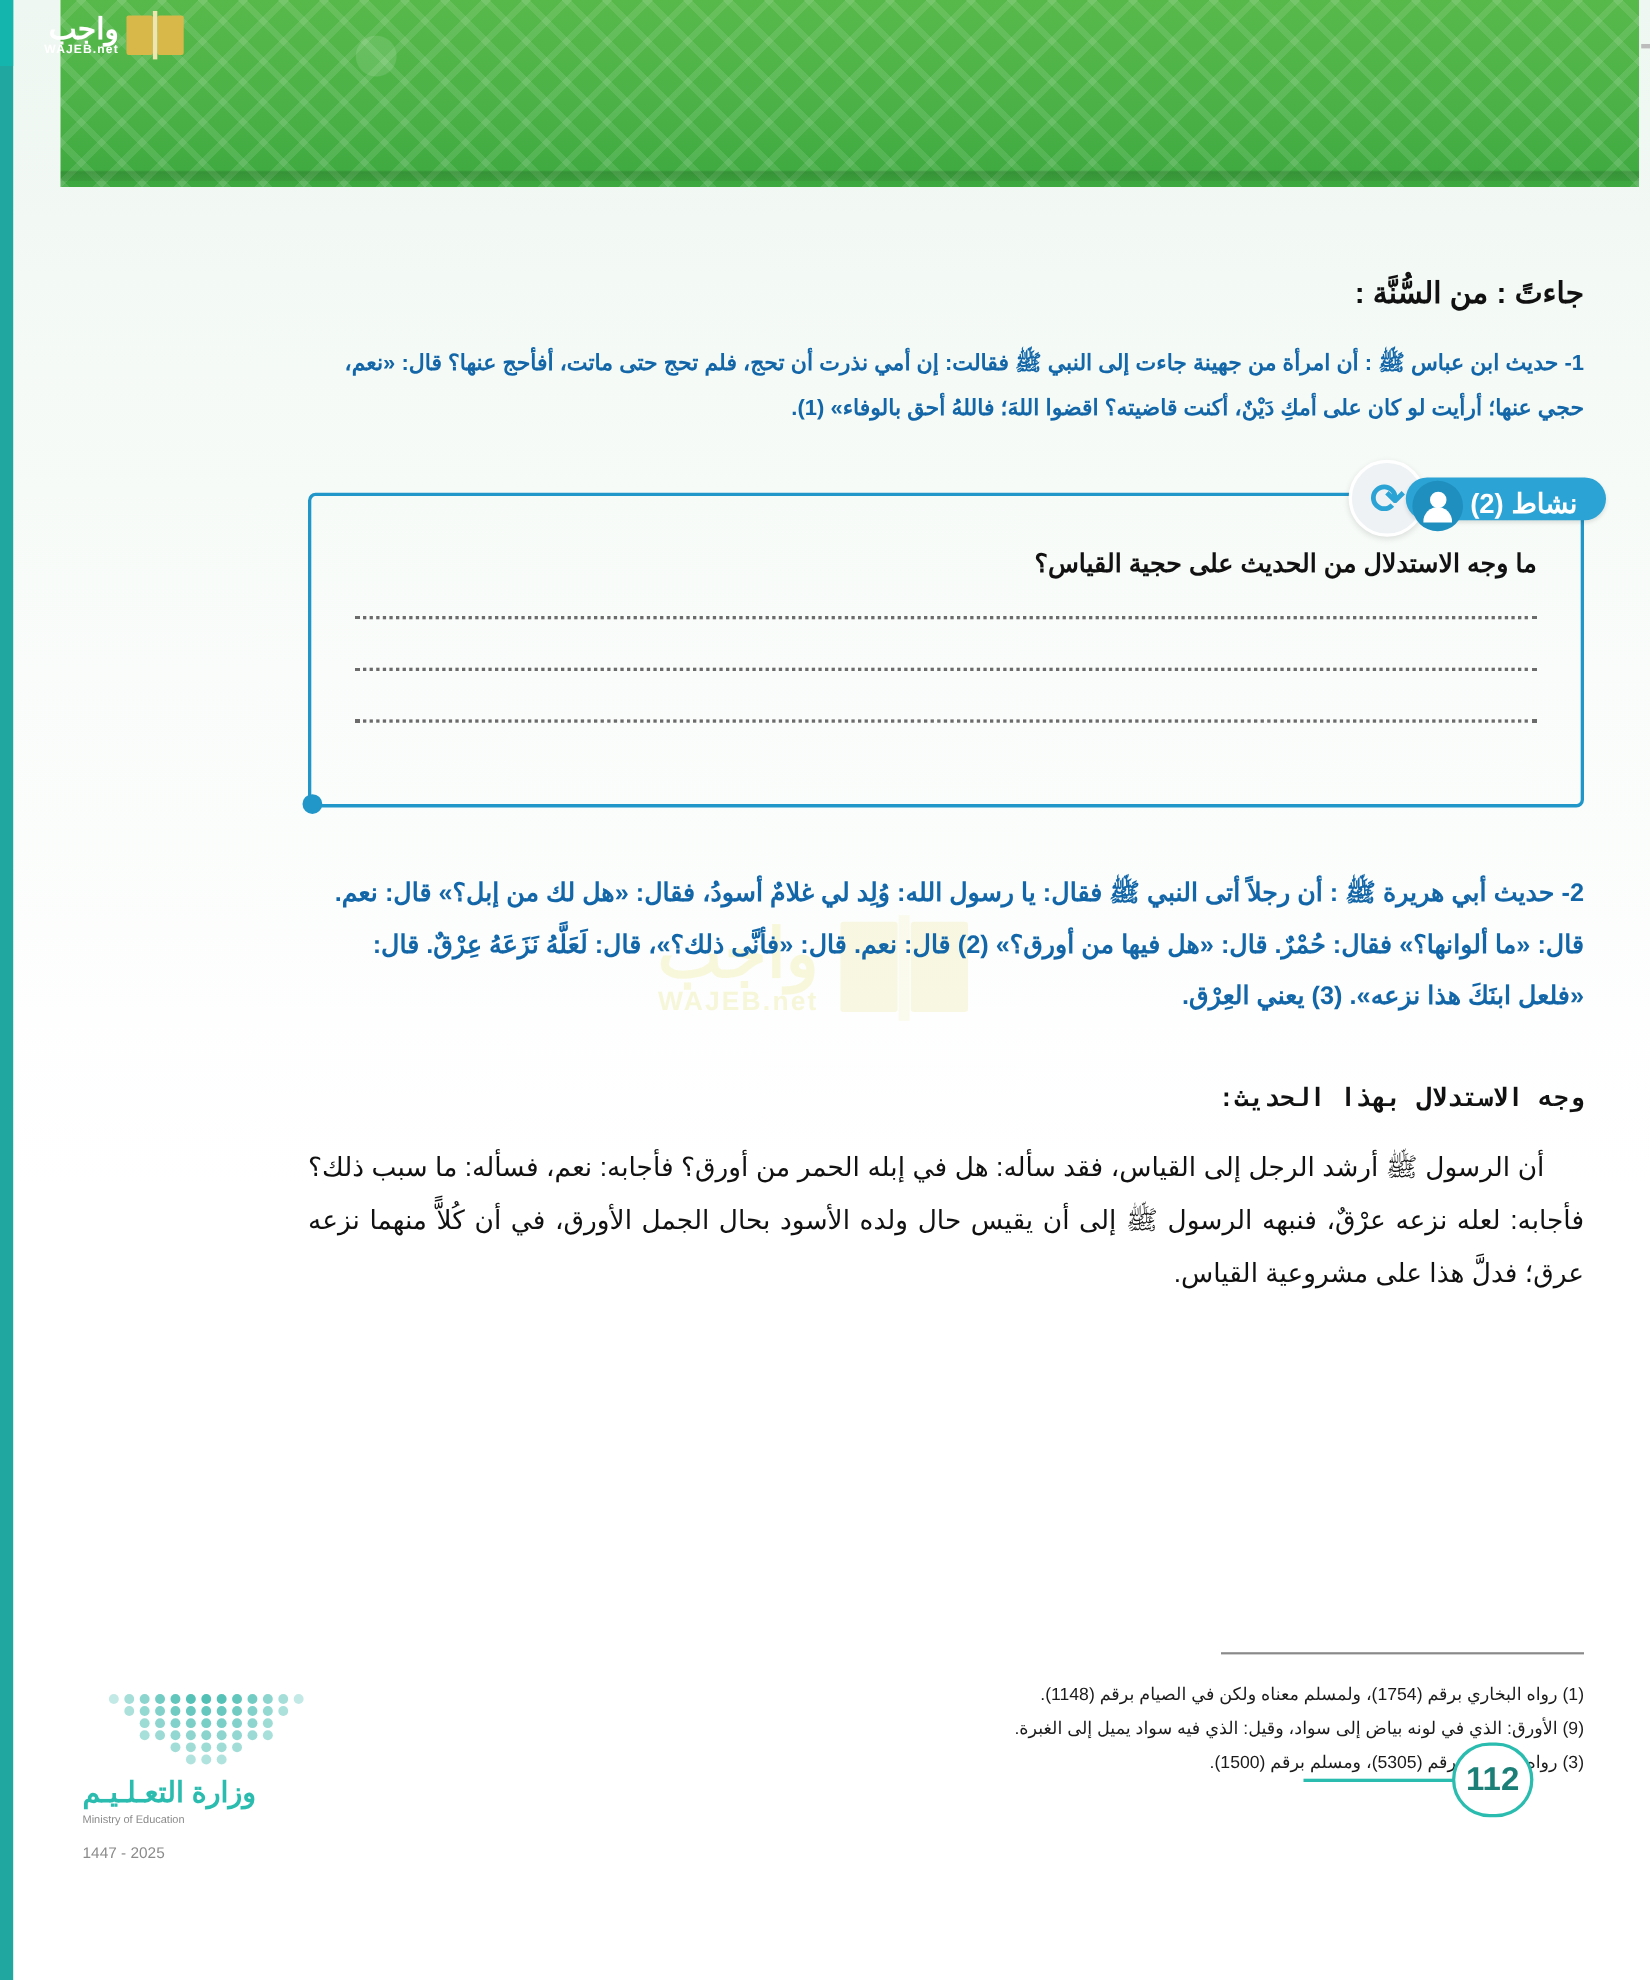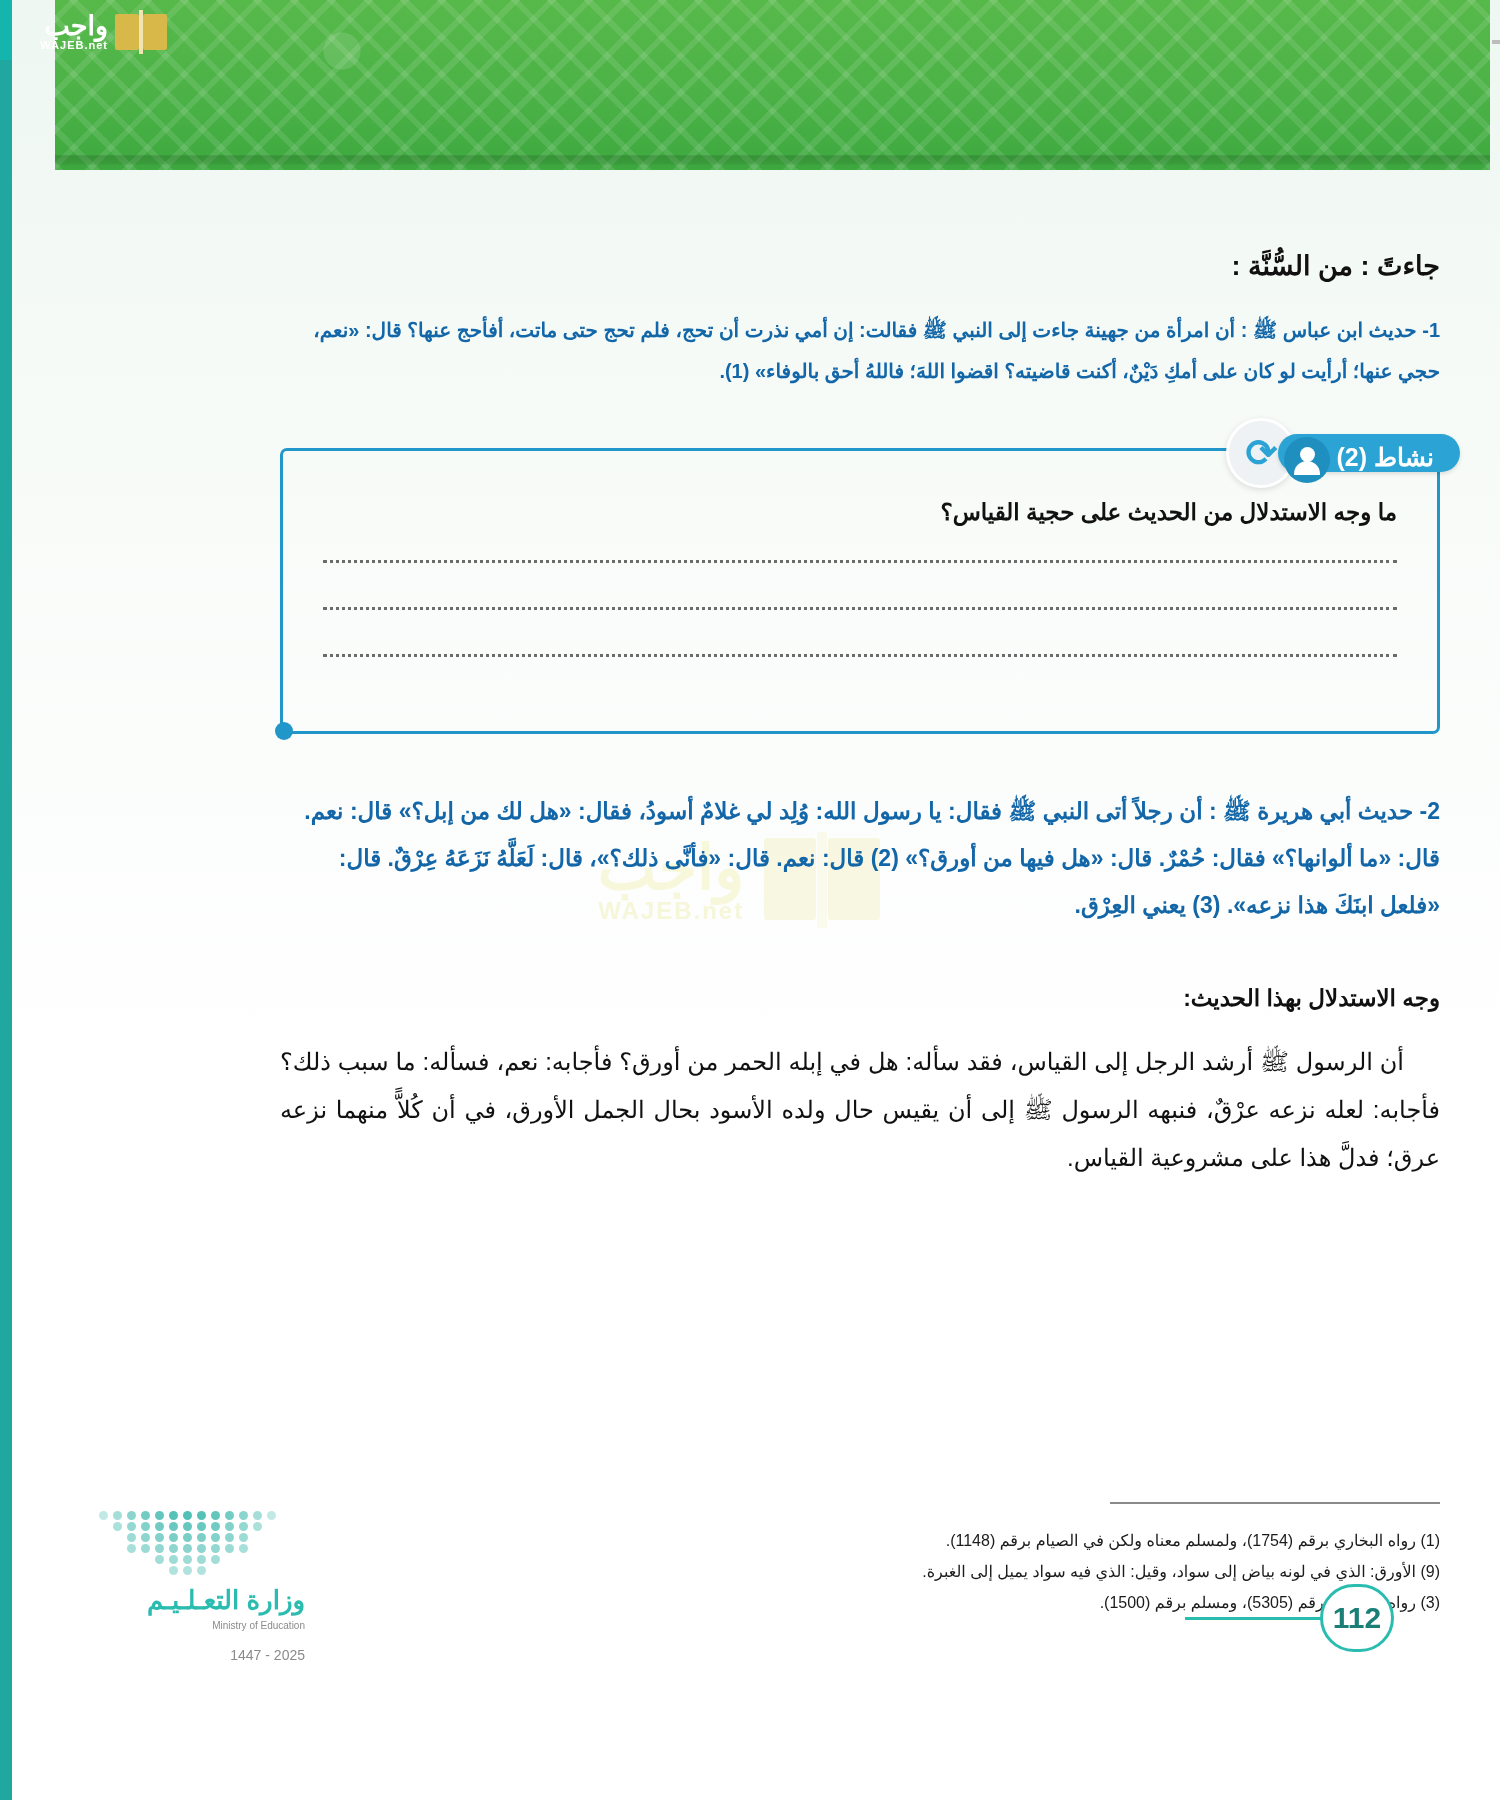--- a/index.html
+++ b/index.html
@@ -152,38 +152,38 @@
     width: 18px; height: 18px; border-radius: 50%; background:#2196c9;
   }
   .activity-q { font-size: 23px; font-weight: bold; color:#111; margin-bottom: 34px; }
   .dotline {
     border-bottom: 3px dotted #6b6b6b;
     height: 1px; margin: 0 0 44px 0;
   }
 
   
   .hadith2 { margin-top: 54px; font-size: 23px; line-height: 2.05; color:#1367a8; font-weight:600; }
-  .sub-title { margin-top: 56px; font-size: 23px; font-weight: bold; color:#111; }
+  .sub-title { margin-top: 56px; font-size: 23px; font-weight: bold; color:#111;font-family:Liberation Mono, monospace; }
   .para { margin-top: 26px; font-size: 24px; line-height: 2.0; color:#111; text-align: justify; }
   .para .ind { display:inline-block; width: 36px; }
 
   
   .fn-rule {
     position: absolute; right: 60px; top: 1502px;
     width: 330px; height: 2px; background: #8a8a8a;
   }
   .footnotes {
     position: absolute; right: 60px; top: 1525px; width: 1160px;
     direction: rtl; text-align: right; font-size: 16px; line-height: 1.95; color:#1b1b1b;
   }
 
   
   .ministry {
-    position: absolute; left: 75px; bottom: 137px;
-    width: 230px; text-align: right; direction: rtl;
+    position: absolute; left: 75px; bottom: 108px;
+    width: 230px; text-align: left; direction: rtl;
   }
   .dots { width: 190px; height: 70px; margin: 0 auto 10px auto; position: relative; }
   .dots i {
     position:absolute; width: 9px; height: 9px; border-radius:50%; background:#53c0b6; display:block;
   }
   .ministry .m-ar { font-size: 26px; font-weight: bold; color:#2bbcb0; letter-spacing: 1px; }
   .ministry .m-en { font-size: 10px; color:#8b8b8b; margin-top: 4px; }
   .ministry .m-yr { font-size: 14px; color:#8b8b8b; margin-top: 16px; }
 
   

